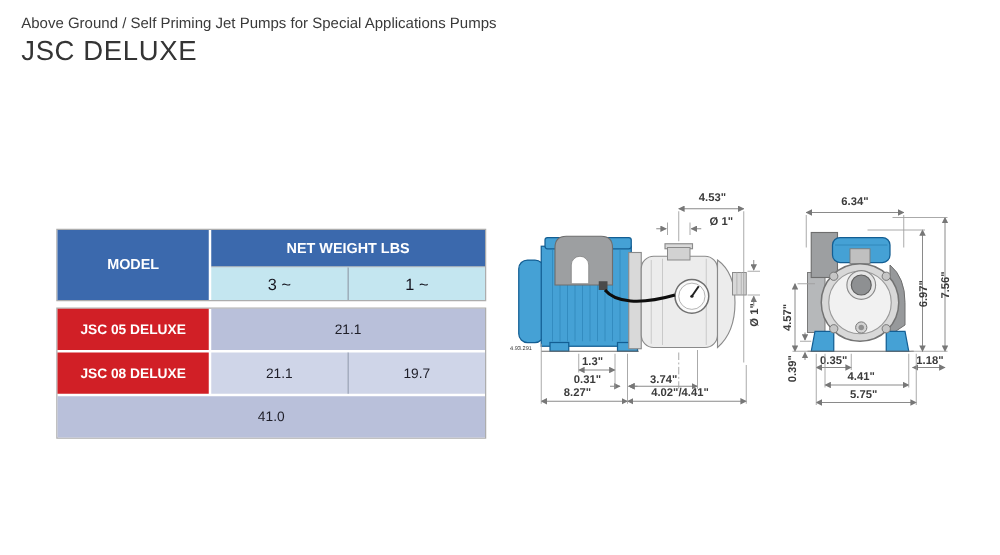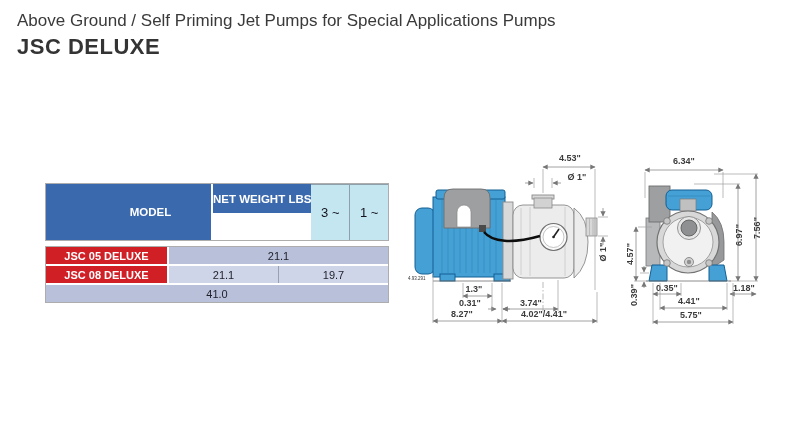--- a/index.html
+++ b/index.html
@@ -2,35 +2,35 @@
 <html><head>
 <meta charset="utf-8">
 <style>
   html,body{margin:0;padding:0;}
   body{
     width:800px;height:444px;position:relative;background:#ffffff;
     font-family:"Liberation Sans",sans-serif;overflow:hidden;
   }
   
   .page-header{position:absolute;left:17px;top:12px;}
-  .subtitle{font-size:17px;color:#3a3a3a;line-height:1.1;}
-  .title{font-size:22px;font-weight:bold;color:#343434;letter-spacing:0.5px;margin-top:3px;}
+  .subtitle{font-size:12px;color:#3a3a3a;line-height:1.1;}
+  .title{font-size:22px;font-weight:normal;color:#343434;letter-spacing:0.5px;margin-top:3px;}
 
   
   .spec-table{position:absolute;left:45px;top:183px;width:344px;}
   .thead{display:flex;border:1px solid #adadad;background:#fff;height:56px;}
   .cell{display:flex;align-items:center;justify-content:center;}
-  .model-h{width:121px;background:#3b69ad;color:#fff;font-weight:bold;font-size:11.5px;margin-right:2px;padding-left:44px;}
-  .right-h{flex:1;display:flex;flex-direction:row;}
+  .model-h{width:121px;background:#3b69ad;color:#fff;font-weight:bold;font-size:11.5px;margin-right:2px;}
+  .right-h{flex:1;display:flex;flex-direction:column;}
   .group-h{height:29px;background:#3b69ad;color:#fff;font-weight:bold;font-size:11.5px;}
   .sub-row{display:flex;flex:1;border-top:1px solid #8fa0ad;}
   .sub-h{flex:1;background:#c4e6f0;color:#14141e;font-size:13px;}
   .sub-h + .sub-h{border-left:1px solid #8fa0ad;}
   .tbody{margin-top:5px;border:1px solid #adadad;background:#fff;display:flex;flex-direction:column;gap:2px;}
-  .trow{display:flex;height:17px;}
+  .trow{display:flex;height:33px;}
   .trow .model{width:121px;background:#d11f26;color:#fff;font-weight:bold;font-size:11px;margin-right:2px;}
   .trow .val{flex:1;font-size:11px;color:#1e1e28;}
   .trow .val + .val{border-left:1px solid #98a0b4;}
   .trow:nth-child(odd) .val{background:#b9c0da;}
   .trow:nth-child(even) .val{background:#cfd5e8;}
 
   
   .drawings{position:absolute;left:400px;top:140px;width:400px;height:205px;}
   .dim{stroke:#8a8a8a;stroke-width:0.8;fill:none;}
   .wit{stroke:#9e9e9e;stroke-width:0.7;fill:none;}

